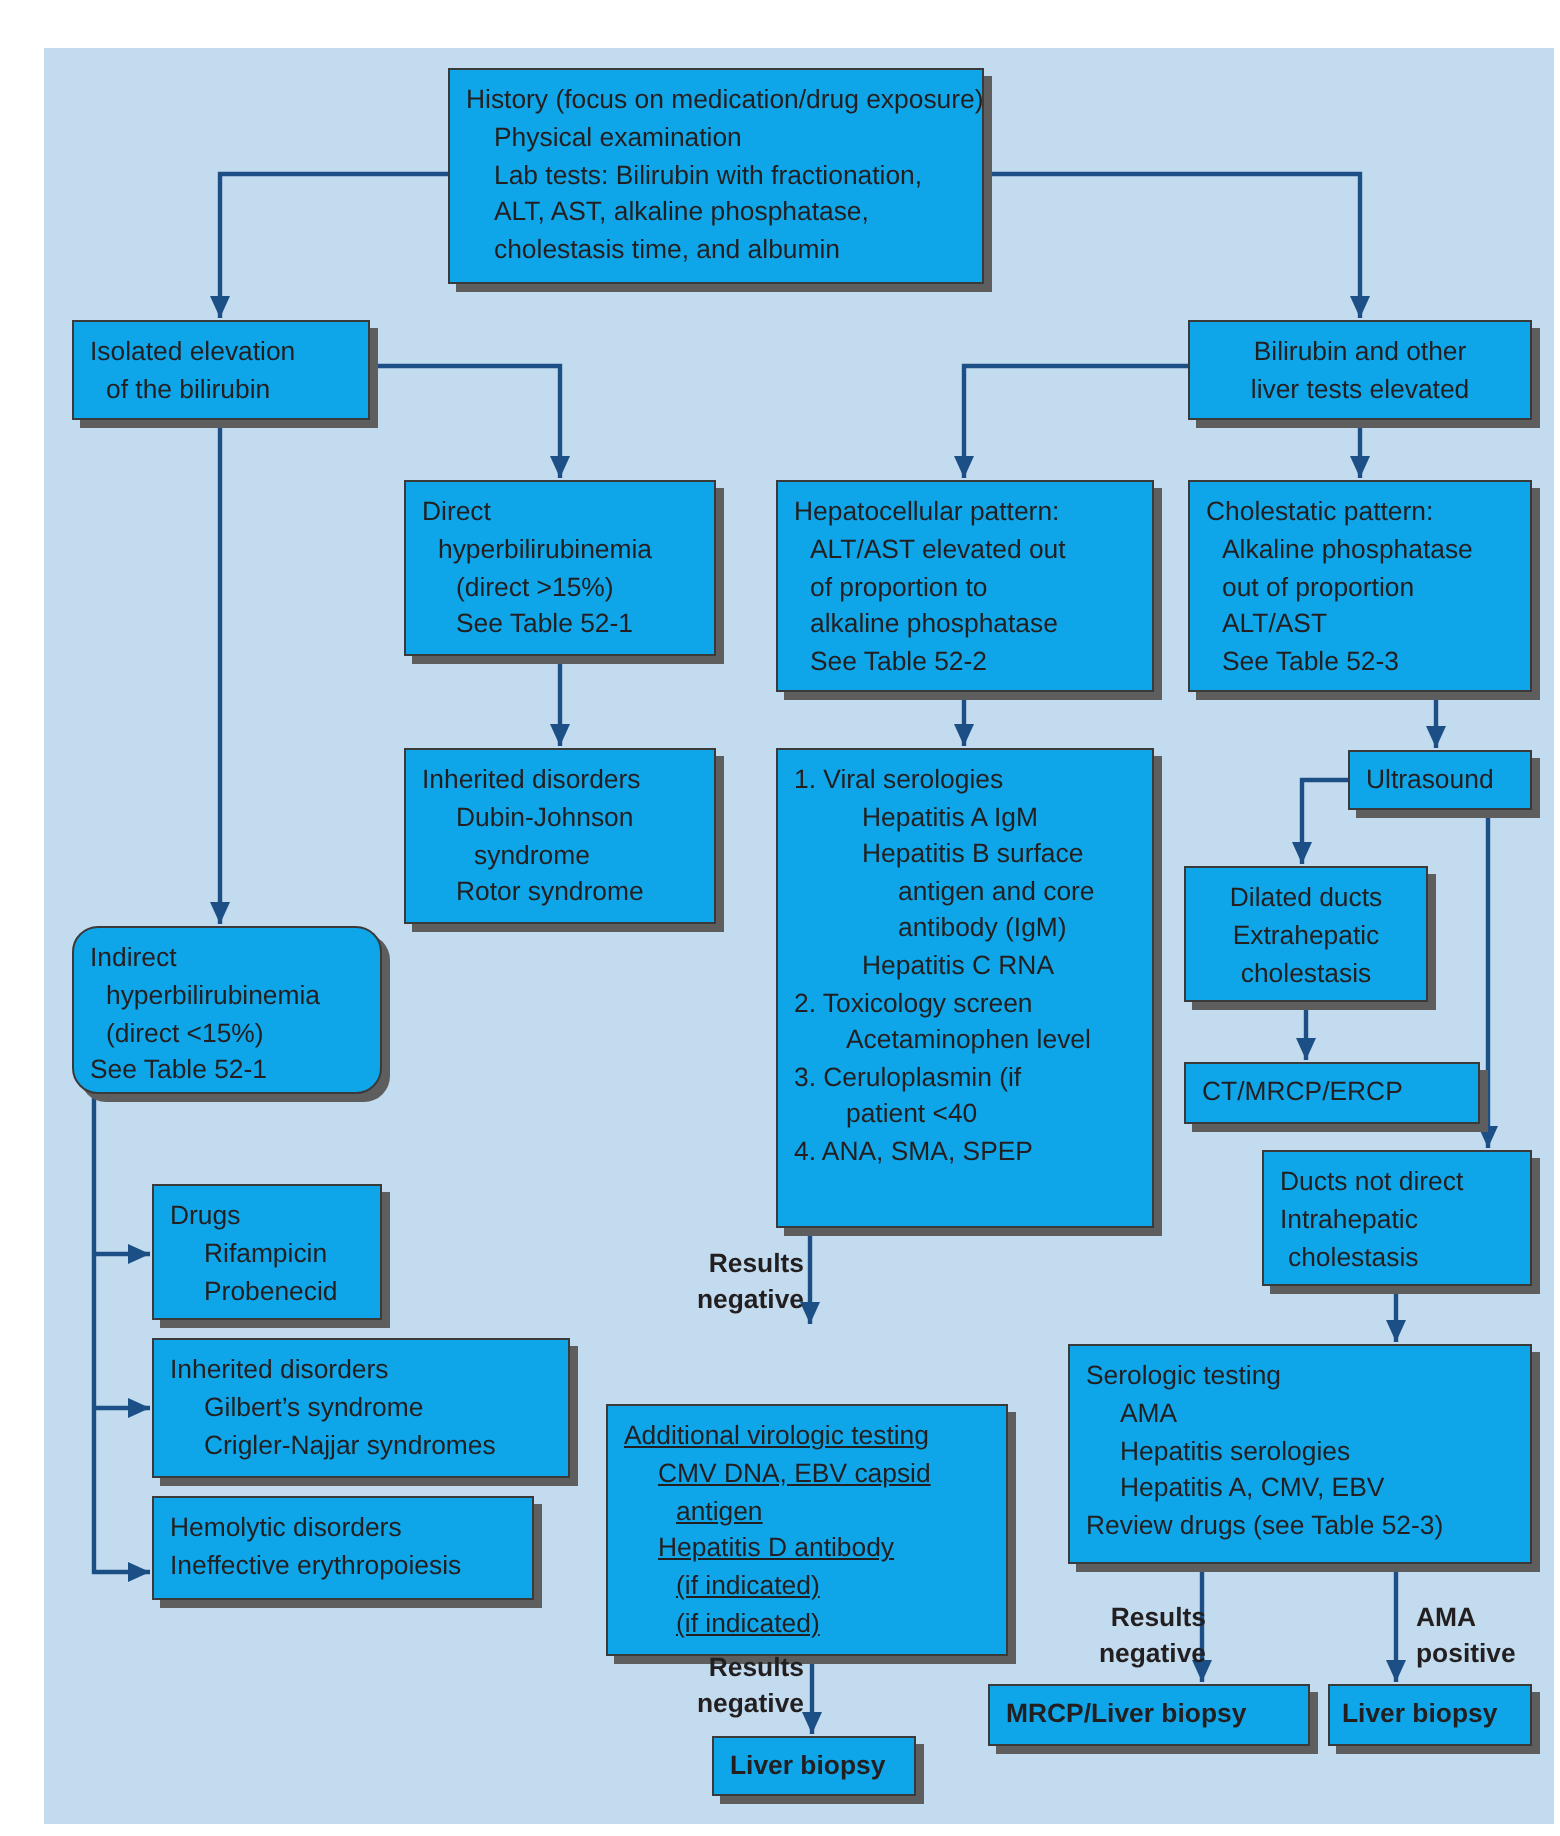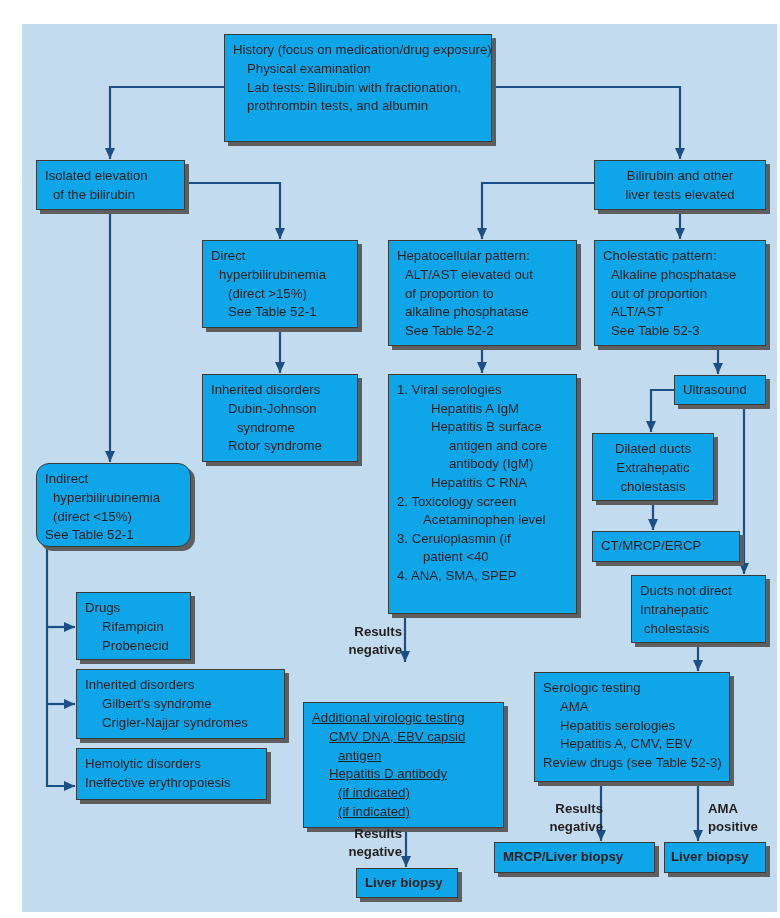--- a/index.html
+++ b/index.html
@@ -65,21 +65,22 @@
       <polygon points="596,830 606,830 601,841"></polygon>
       <path d="M698 782 V841"></path>
       <polygon points="693,830 703,830 698,841"></polygon>
     </g>
 </svg>
 
 <div class="box" style="left:224px;top:34px;width:268px;height:108px;">
   <span class="ln">History (focus on medication/drug exposure)</span>
   <span class="ln i1">Physical examination</span>
   <span class="ln i1">Lab tests: Bilirubin with fractionation,</span>
-  <span class="ln i1">prothrombin tests, and albumin</span>
+  <span class="ln i1">ALT, AST, alkaline phosphatase,</span>
+  <span class="ln i1">cholestasis time, and albumin</span>
 </div>
 
 <div class="box" style="left:36px;top:160px;width:149px;height:50px;">
   <span class="ln">Isolated elevation</span>
   <span class="ln" style="padding-left:8px">of the bilirubin</span>
 </div>
 
 <div class="box center" style="left:594px;top:160px;width:172px;height:50px;">
   <span class="ln">Bilirubin and other</span>
   <span class="ln">liver tests elevated</span>
@@ -175,21 +176,21 @@
 
 <div class="box" style="left:303px;top:702px;width:201px;height:126px;text-decoration:underline;">
   <span class="ln">Additional virologic testing</span>
   <span class="ln" style="padding-left:17px">CMV DNA, EBV capsid</span>
   <span class="ln" style="padding-left:26px">antigen</span>
   <span class="ln" style="padding-left:17px">Hepatitis D antibody</span>
   <span class="ln" style="padding-left:26px">(if indicated)</span>
   <span class="ln" style="padding-left:26px">(if indicated)</span>
 </div>
 
-<div class="box" style="left:534px;top:672px;width:196px;height:110px;">
+<div class="box" style="left:534px;top:672px;width:232px;height:110px;">
   <span class="ln">Serologic testing</span>
   <span class="ln" style="padding-left:17px">AMA</span>
   <span class="ln" style="padding-left:17px">Hepatitis serologies</span>
   <span class="ln" style="padding-left:17px">Hepatitis A, CMV, EBV</span>
   <span class="ln">Review drugs (see Table 52-3)</span>
 </div>
 
 <div class="box bold" style="left:356px;top:868px;width:102px;height:30px;padding-top:5px;">
   <span class="ln">Liver biopsy</span>
 </div>

